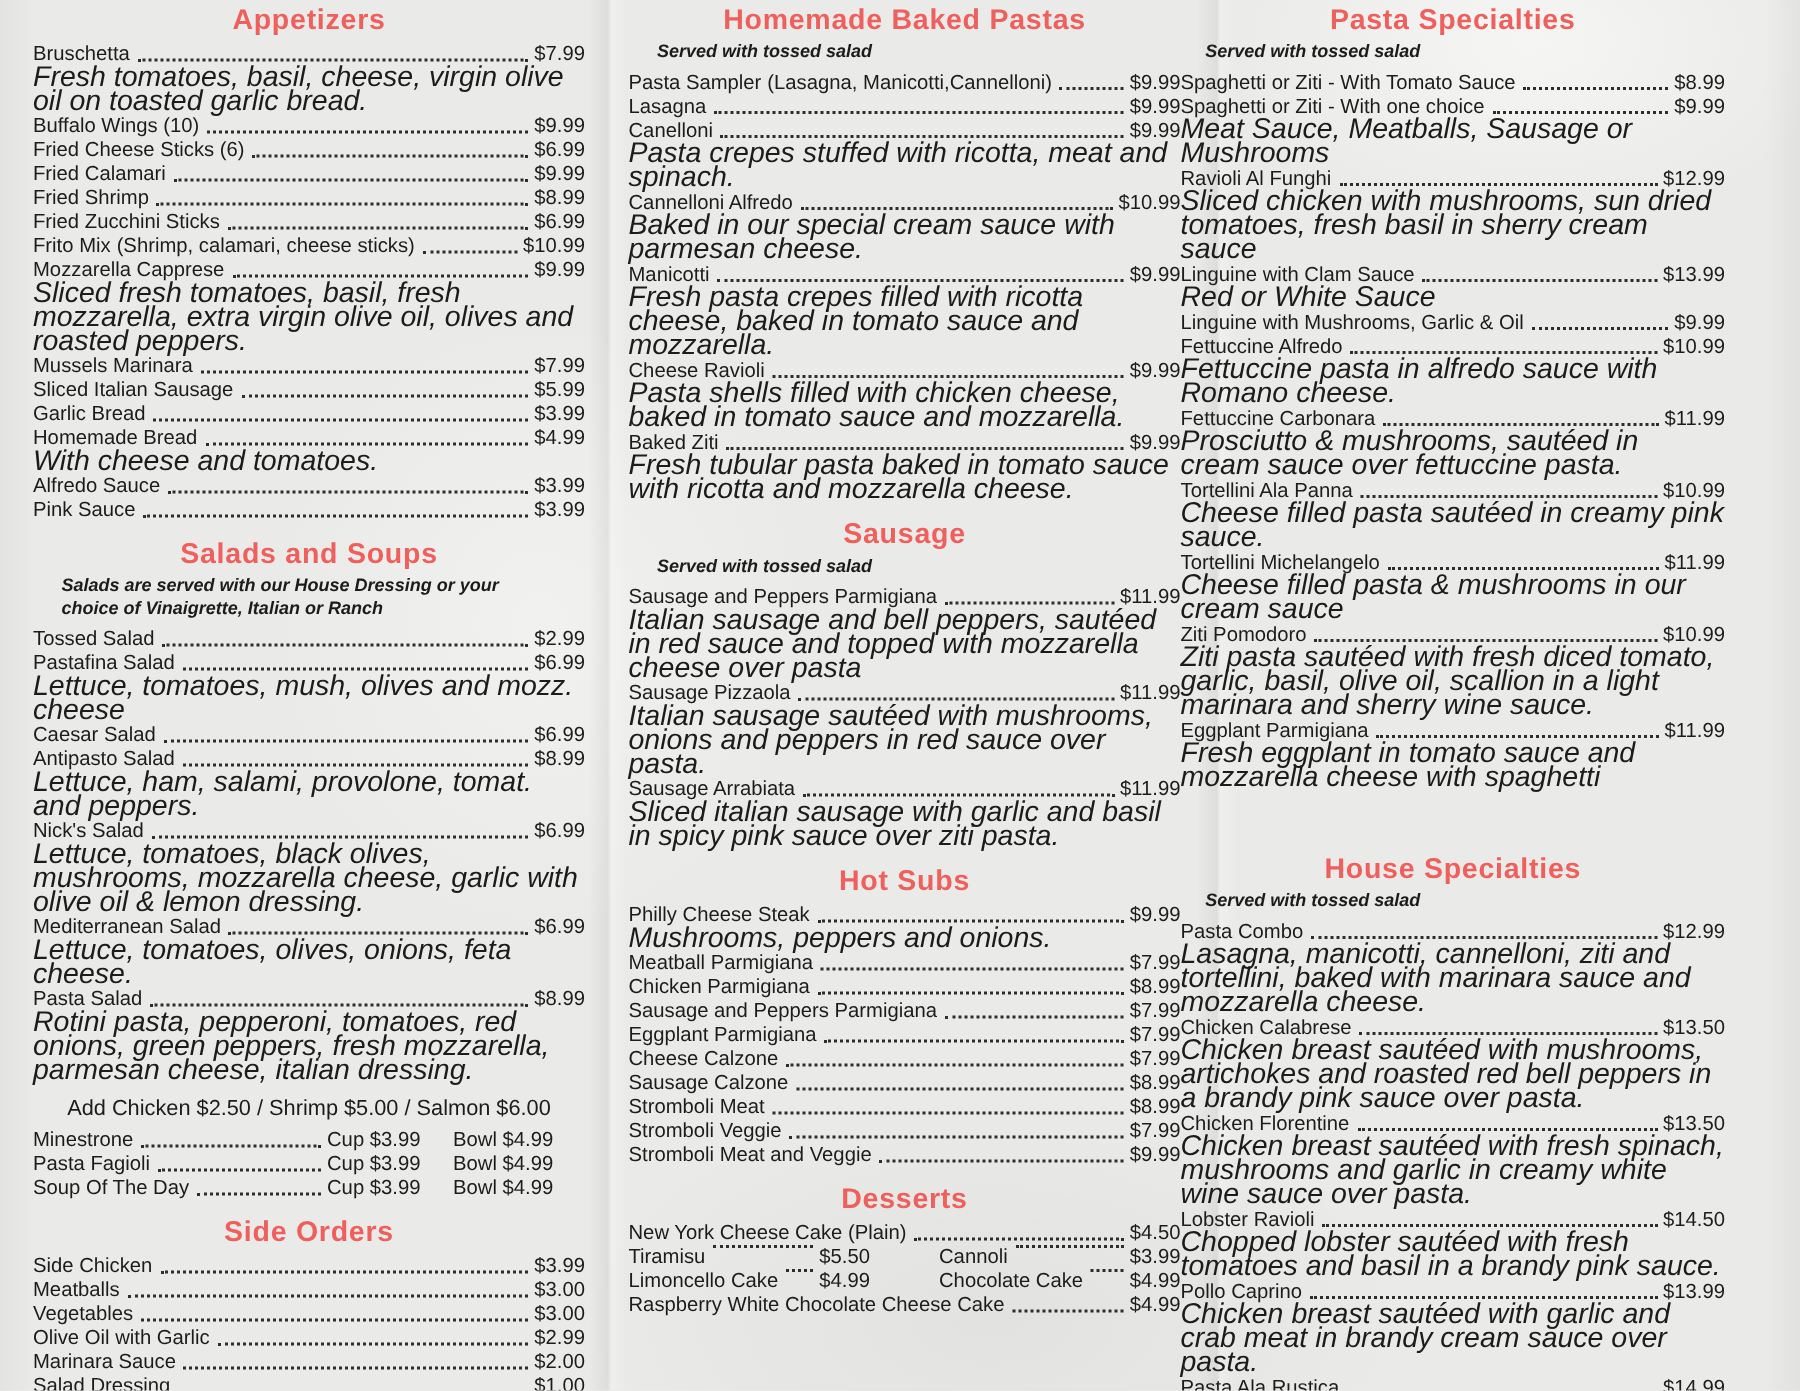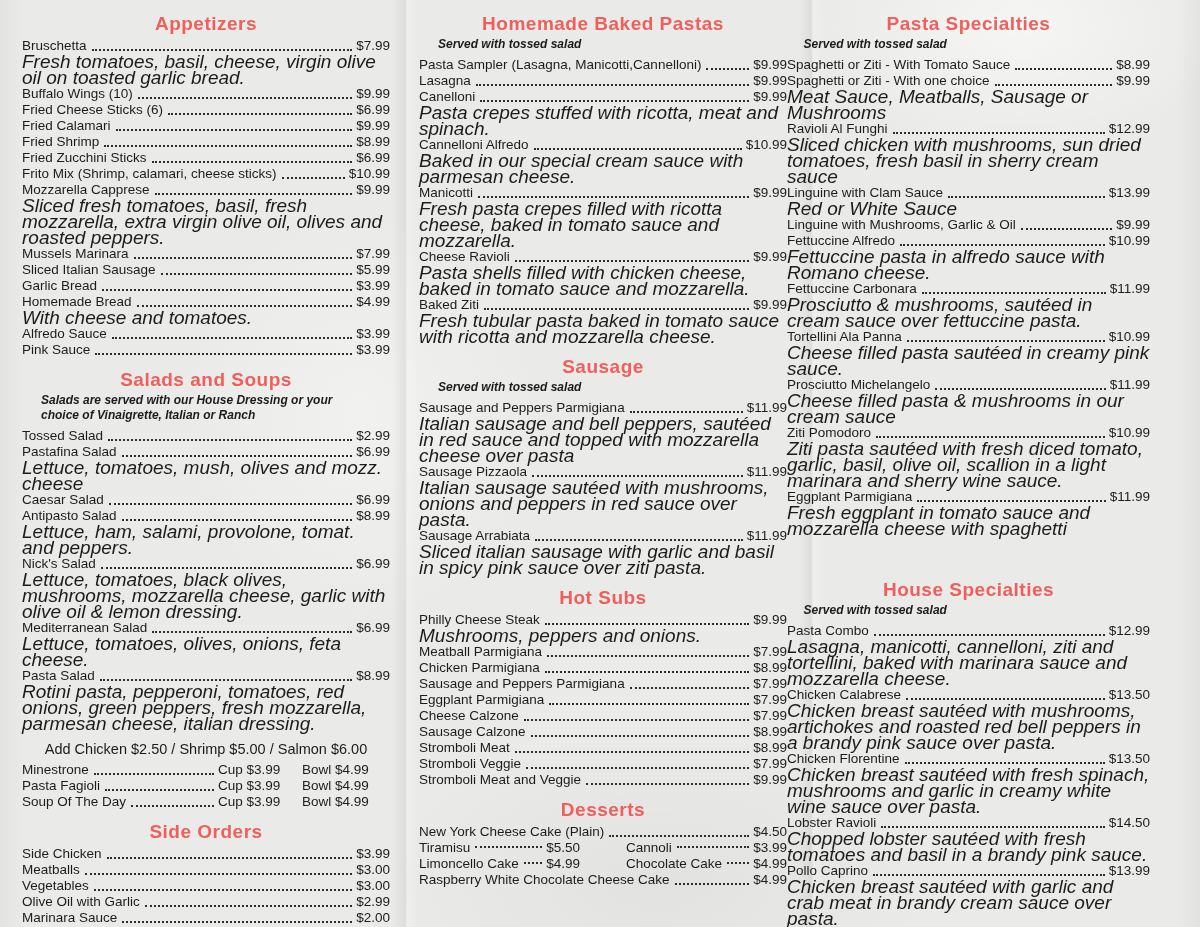--- a/index.html
+++ b/index.html
@@ -21,21 +21,21 @@
       #eaeae8;
   }
   .fold{position:absolute;top:0;bottom:0;width:26px;
     background:linear-gradient(90deg, rgba(0,0,0,0), rgba(0,0,0,.055) 50%, rgba(255,255,255,.25) 60%, rgba(0,0,0,0));
   }
   .fold.f1{left:392px;}
   .fold.f2{left:798px;}
   .page{
     position:absolute;inset:0;
     display:flex;
-    padding:13px 0 0 22px;
+    padding:3px 0 0 22px;
     box-sizing:border-box;
   }
   .col{width:368px;flex:none;}
   .col.c2{margin-left:29px;width:368px;}
   .col.c3{width:363px;}
   .section{margin-bottom:11px;}
   .col.c3 .section:last-child{margin-top:42px;}
   .sec-title{
     text-align:center;
     font-size:19px;font-weight:bold;
@@ -69,21 +69,21 @@
   .bowl{width:88px;flex:none;text-align:left;}
   .note{
     font-size:14.5px;line-height:18px;
     text-align:center;
     margin:8px 0 4px 0;
   }
   .pair{
     display:grid;grid-template-columns:1fr 1fr;column-gap:46px;
     font-size:13.5px;line-height:16px;
   }
-  .pair .cell{display:flex;align-items:center;}
+  .pair .cell{display:flex;align-items:flex-start;}
 </style>
 </head>
 <body>
 
 <div class="paper"></div>
 <div class="fold f1"></div>
 <div class="fold f2"></div>
 
 <div class="page" id="menu-page">
     <div class="col c1">
@@ -465,21 +465,21 @@
           <span class="price">$11.99</span>
         </div>
         <div class="desc">Prosciutto &amp; mushrooms,  sautéed in cream sauce over fettuccine pasta.</div>
         <div class="row">
           <span class="name">Tortellini Ala Panna</span>
           <span class="leader"></span>
           <span class="price">$10.99</span>
         </div>
         <div class="desc">Cheese filled pasta sautéed in creamy pink sauce.</div>
         <div class="row">
-          <span class="name">Prosciutto Michelangelo</span>
+          <span class="name">Tortellini Michelangelo</span>
           <span class="leader"></span>
           <span class="price">$11.99</span>
         </div>
         <div class="desc">Cheese filled pasta &amp; mushrooms in our cream sauce</div>
         <div class="row">
           <span class="name">Ziti Pomodoro</span>
           <span class="leader"></span>
           <span class="price">$10.99</span>
         </div>
         <div class="desc">Ziti pasta sautéed with fresh diced tomato, garlic, basil, olive oil, scallion in a light marinara and sherry wine sauce.</div>

